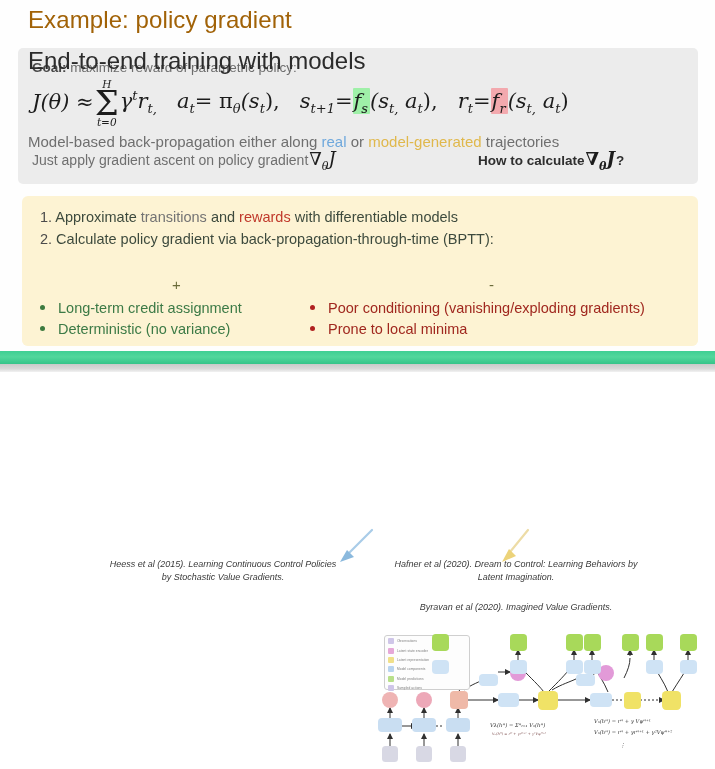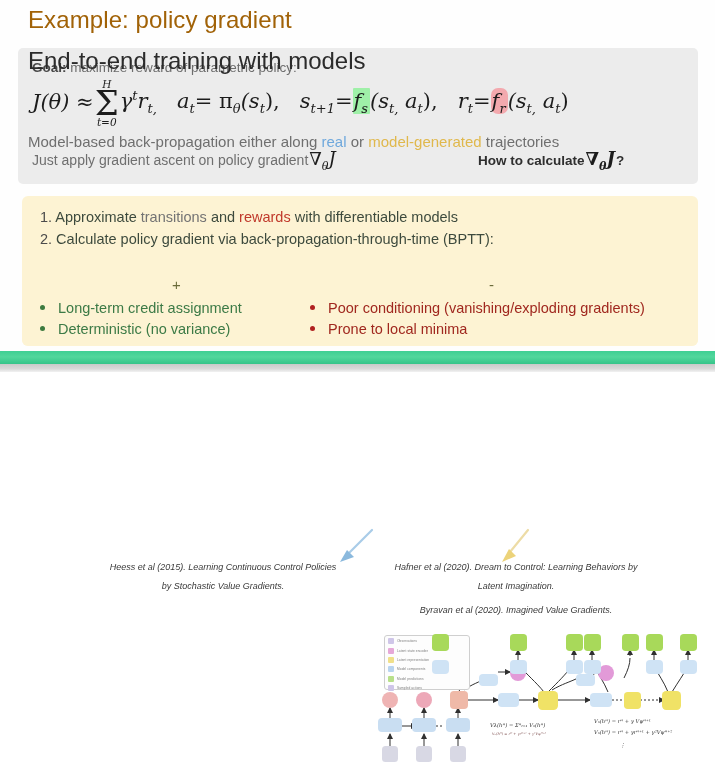--- a/index.html
+++ b/index.html
@@ -41,21 +41,21 @@
   }
   .sum-block {
     display: inline-flex; flex-direction: column; align-items: center;
     line-height: 1; margin: 0 1px; position: relative; top: 1px;
   }
   .sum-lim { font-size: 10.5px; font-style: italic; }
   .sum-glyph { font-size: 34px; line-height: .82; font-family: "DejaVu Serif", serif; }
   .sup { font-size: 0.62em; vertical-align: super; font-style: italic; }
   .sub { font-size: 0.62em; vertical-align: sub; font-style: italic; }
   .hl-green { background: #9ff0a8; padding: 1px 2px 1px 1px; border-radius: 1px; }
-  .hl-red   { background: #f3a9ae; padding: 1px 2px 1px 1px; border-radius: 7px; }
+  .hl-red   { background: #f3a9ae; padding: 1px 2px 1px 1px; border-radius: 1px; }
   .gap { display: inline-block; width: 20px; }
 
   .justline {
     position: absolute; left: 14px; top: 100px;
     font-size: 14px; color: #6f6f6f; white-space: nowrap;
     display: flex; align-items: baseline;
   }
   .howline {
     position: absolute; left: 460px; top: 100px;
     font-size: 13.5px; color: #2e2e2e; font-weight: bold; white-space: nowrap;
@@ -123,21 +123,21 @@
     position: absolute; left: 28px;
     font-size: 15px; color: #6f6f6f; white-space: nowrap;
   }
   .body-line.l1 { top: 102px; }
   .body-line.l2 { top: 133px; }
   .tx-blue { color: #6fa8dc; }
   .tx-gold { color: #e0b84c; }
 
   .cite {
     position: absolute; font-size: 9px; font-style: italic;
-    color: #3a3a3a; line-height: 19px; text-align: center;
+    color: #3a3a3a; line-height: 13px; text-align: center;
   }
   .cite.c1 { left: 108px; top: 558px; width: 230px; }
   .cite.c2 { left: 382px; top: 558px; width: 268px; }
   .cite.c3 { left: 382px; top: 601px; width: 268px; }
 
   .arrow { position: absolute; }
   .arrow svg { display: block; }
 
   
   .figure {

